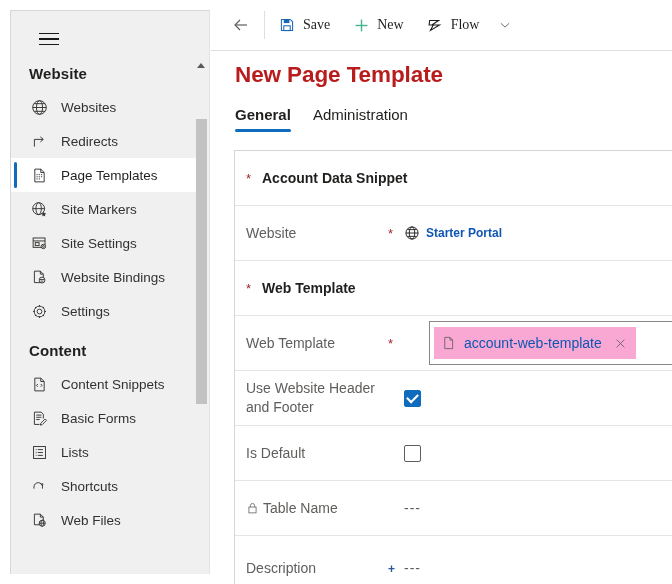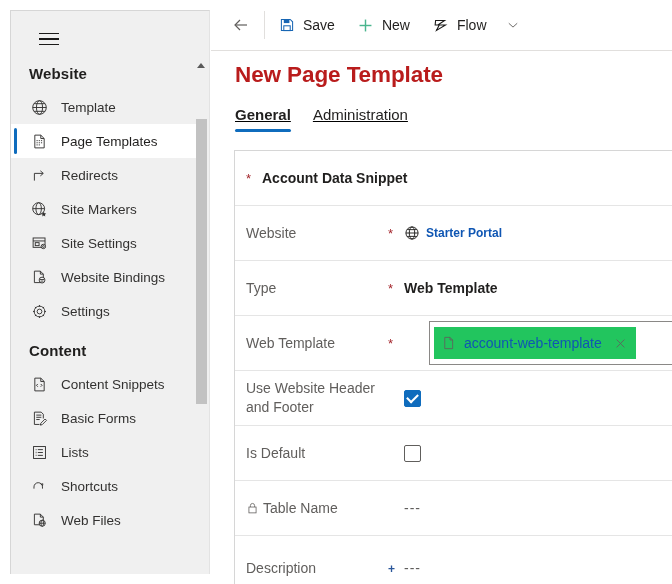--- a/index.html
+++ b/index.html
@@ -74,21 +74,21 @@
     position: absolute; right: 2px; top: 108px; width: 11px; height: 285px;
     background: #c2c2c2; cursor: pointer;
   }
 
   
   #main { position: absolute; left: 211px; top: 0; right: 0; bottom: 0; background: #ffffff; }
 
   .cmdbar {
     position: absolute; left: 0; top: 0; right: 0; height: 51px;
     border-bottom: 1px solid #e1dfdd;
-    display: flex; align-items: center;
+    display: flex; align-items: center; font-family: Liberation Serif, serif;
   }
   .back-btn {
     width: 42px; height: 38px; margin-left: 9px;
     display:flex; align-items:center; justify-content:center;
     cursor: pointer;
   }
   .cmd-sep { width:1px; height: 28px; background: #e1dfdd; margin: 0 2px; }
   .cmd-btn {
     height: 38px; display:flex; align-items:center; gap: 7px;
     padding: 0 11px; cursor: pointer; font-size: 14px; color: #201f1e;
@@ -97,21 +97,21 @@
   .cmd-btn .ic { display:inline-flex; align-items:center; justify-content:center; width:18px; height:18px; }
   .chev-btn { width: 30px; height: 38px; display:flex; align-items:center; justify-content:center; cursor:pointer; }
 
   .page-title {
     position: absolute; left: 24px; top: 62px;
     font-size: 22.5px; font-weight: bold; color: #b91c1c; letter-spacing: -0.1px;
   }
 
   .tabs {
     position: absolute; left: 24px; top: 106px;
-    display: flex; align-items: flex-end; gap: 22px; text-decoration: underline;
+    display: flex; align-items: flex-end; gap: 22px;
   }
   .tab {
     position: relative; font-size: 15px; color: #201f1e;
     padding-bottom: 9px; cursor: pointer;
   }
   .tab.active { font-weight: bold; }
   .tab.active::after {
     content: ""; position: absolute; left: 0; right: 0; bottom: 0;
     height: 3px; background: #0f6cbd; border-radius: 2px;
   }
@@ -161,21 +161,21 @@
   }
 
   
   .lookup-box {
     position: absolute; left: 194px; top: 5px; right: -44px; height: 44px;
     border: 1px solid #8a8886; background: #ffffff;
     display: flex; align-items: center; padding: 0 4px;
   }
   .pill {
     display: flex; align-items: center; gap: 8px;
-    background: #22c55e; height: 32px; padding: 0 4px 0 7px;
+    background: #f9a8d4; height: 32px; padding: 0 4px 0 7px;
     max-width: 100%;
   }
   .pill .ptext {
     color: #0f56b3; font-size: 14px; font-weight: normal; white-space: nowrap;
   }
   .pill .pclose {
     width: 22px; height: 22px; display:flex; align-items:center; justify-content:center;
     cursor: pointer; color:#605e5c;
   }
   .dash { color: #605e5c; font-weight: normal; font-size: 14px; letter-spacing: 1px; }
@@ -201,42 +201,42 @@
       <div class="nav-item">
         <span class="ic">
           <svg width="17" height="17" viewBox="0 0 20 20" fill="none" stroke="#323130" stroke-width="1.1">
             <circle cx="10" cy="10" r="8"></circle>
               <ellipse cx="10" cy="10" rx="3.6" ry="8"></ellipse>
             <line x1="2" y1="10" x2="18" y2="10"></line>
               <line x1="3.6" y1="5.5" x2="16.4" y2="5.5"></line>
             <line x1="3.6" y1="14.5" x2="16.4" y2="14.5"></line>
           </svg>
         </span>
-        <span class="lbl">Template</span>
+        <span class="lbl">Websites</span>
+      </div>
+
+      <div class="nav-item">
+        <span class="ic">
+          <svg width="17" height="17" viewBox="0 0 20 20" fill="none" stroke="#323130" stroke-width="1.1">
+            <path d="M4 16V7.5h10"></path>
+              <path d="M11 4.5l3.5 3-3.5 3"></path>
+          </svg>
+        </span>
+        <span class="lbl">Redirects</span>
       </div>
 
       <div class="nav-item selected">
         <span class="ic">
           <svg width="17" height="17" viewBox="0 0 20 20" fill="none" stroke="#323130" stroke-width="1.1">
             <path d="M4.5 2.5h7l4 4v11h-11z"></path>
             <path d="M11.5 2.5v4h4"></path>
             <path d="M6.5 9h7M6.5 11.5h7M6.5 14h5" stroke-dasharray="1.4 1.2"></path>
           </svg>
         </span>
         <span class="lbl">Page Templates</span>
-      </div>
-
-      <div class="nav-item">
-        <span class="ic">
-          <svg width="17" height="17" viewBox="0 0 20 20" fill="none" stroke="#323130" stroke-width="1.1">
-            <path d="M4 16V7.5h10"></path>
-              <path d="M11 4.5l3.5 3-3.5 3"></path>
-          </svg>
-        </span>
-        <span class="lbl">Redirects</span>
       </div>
 
       <div class="nav-item">
         <span class="ic">
           <svg width="17" height="17" viewBox="0 0 20 20" fill="none" stroke="#323130" stroke-width="1.1">
             <circle cx="9" cy="9" r="7"></circle>
               <ellipse cx="9" cy="9" rx="3.2" ry="7"></ellipse>
             <line x1="2" y1="9" x2="16" y2="9"></line>
             <path d="M15 12.5l.9 1.9 2 .3-1.5 1.4.4 2-1.8-1-1.8 1 .4-2-1.5-1.4 2-.3z" fill="#323130" stroke="none"></path>
           </svg>
@@ -424,21 +424,20 @@
               <line x1="2.4" y1="10" x2="17.6" y2="10"></line>
               <line x1="4" y1="5.8" x2="16" y2="5.8"></line>
                 <line x1="4" y1="14.2" x2="16" y2="14.2"></line>
             </svg>
           </span>
           <span class="link-val">Starter Portal</span>
         </div>
       </div>
 
       <div class="frow">
-        <div class="flabel">Type</div>
         <div class="req">*</div>
         <div class="fvalue">Web Template</div>
       </div>
 
       <div class="frow">
         <div class="flabel">Web Template</div>
         <div class="req">*</div>
         <div class="lookup-box">
           <div class="pill">
             <span>

